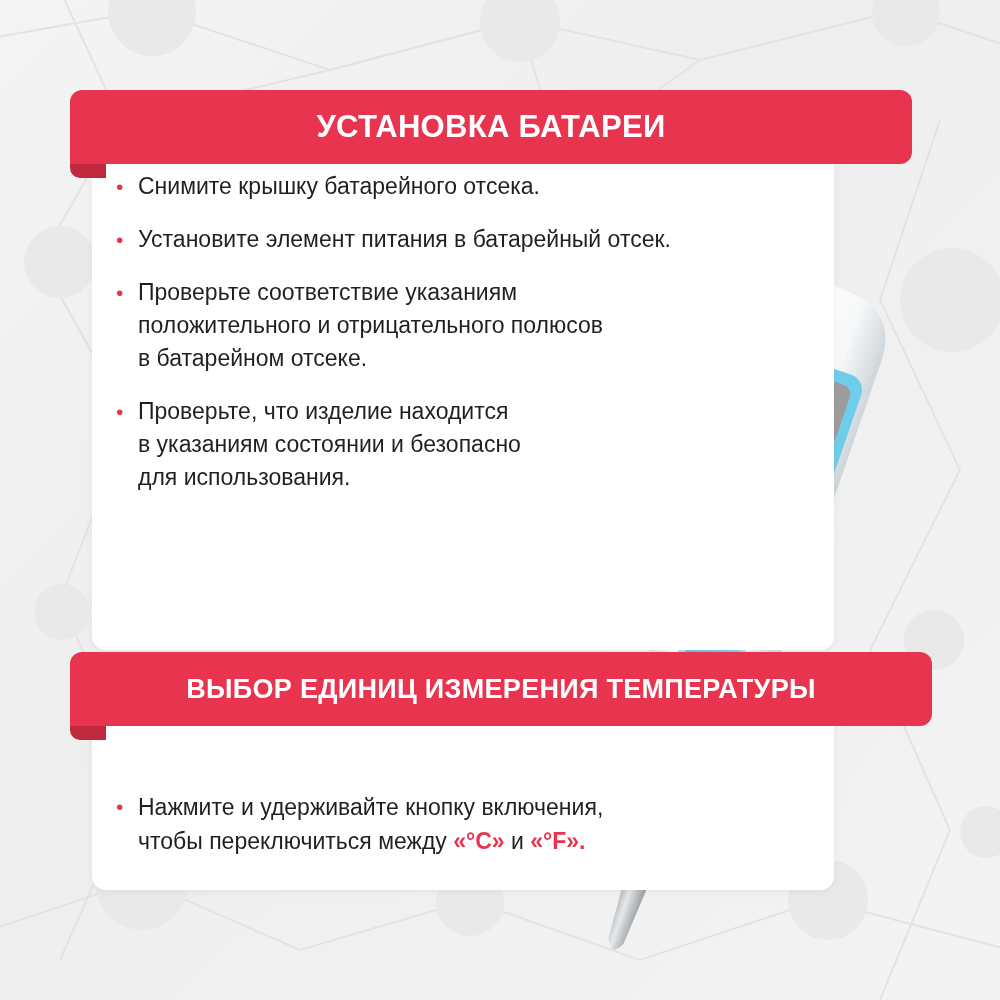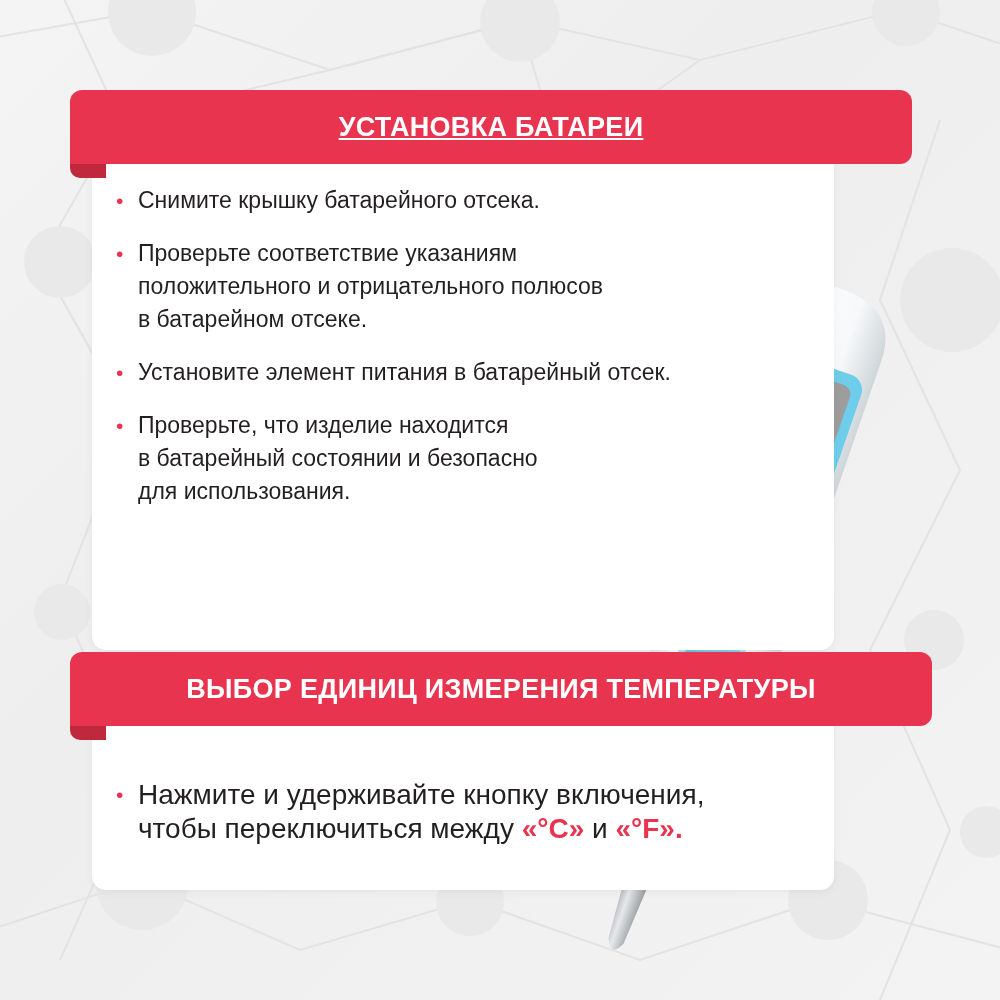--- a/index.html
+++ b/index.html
@@ -82,41 +82,40 @@
     width: 36px;
     height: 14px;
     background: #c0283d;
     border-bottom-left-radius: 10px;
   }
   .ribbon-battery {
     left: 70px;
     top: 90px;
     width: 842px;
     border-radius: 12px 12px 12px 0;
-    font-size: 27px;
-    text-decoration: underline;
+    font-size: 31px;
   }
   .ribbon-units {
     left: 70px;
     top: 652px;
     width: 862px;
     border-radius: 12px 12px 12px 0;
     font-size: 27px;
   }
 
   .bullet-list {
     position: absolute;
     z-index: 4;
     list-style: none;
     margin: 0;
     padding: 0;
   }
   .list-battery {
     left: 110px;
-    top: 184px;
+    top: 170px;
     width: 800px;
   }
   .list-units {
     left: 110px;
     top: 778px;
     width: 760px;
   }
 
   .bullet-item {
     position: relative;
@@ -130,23 +129,24 @@
   .bullet-item::before {
     content: "•";
     position: absolute;
     left: 6px;
     top: 0;
     color: #e8344e;
     font-size: 21px;
     line-height: 33px;
   }
   .list-units .bullet-item {
-    font-size: 28px;
+    font-size: 23px;
     line-height: 34px;
     margin-bottom: 0;
+    margin-top: 12px;
   }
   .unit-accent {
     color: #e8344e;
     font-weight: bold;
   }
 </style>
 </head>
 <body>
 
 <div class="page">
@@ -221,26 +221,26 @@
       <ellipse cx="260" cy="430" rx="29" ry="24" fill="url(#btnGrad)"></ellipse>
 
       <path d="M214 70 Q210 300 222 480" stroke="#ffffff" stroke-width="8" fill="none" opacity="0.85"></path>
     </g>
   </svg>
 
   <div class="card card-battery"></div>
   <div class="ribbon ribbon-battery">УСТАНОВКА БАТАРЕИ</div>
   <ul class="bullet-list list-battery">
     <li class="bullet-item">Снимите крышку батарейного отсека.</li>
+    <li class="bullet-item">Установите элемент питания в батарейный отсек.</li>
     <li class="bullet-item">Проверьте соответствие указаниям
 положительного и отрицательного полюсов
 в батарейном отсеке.</li>
-    <li class="bullet-item">Установите элемент питания в батарейный отсек.</li>
     <li class="bullet-item">Проверьте, что изделие находится
-в батарейный состоянии и безопасно
+в указаниям состоянии и безопасно
 для использования.</li>
   </ul>
 
   <div class="card card-units"></div>
   <div class="ribbon ribbon-units">ВЫБОР ЕДИНИЦ ИЗМЕРЕНИЯ ТЕМПЕРАТУРЫ</div>
   <ul class="bullet-list list-units">
     <li class="bullet-item"><span>Нажмите и удерживайте кнопку включения,
 чтобы переключиться между </span><span class="unit-accent">«°C»</span><span> и </span><span class="unit-accent">«°F»</span><span class="unit-accent">.</span></li>
   </ul>
 

